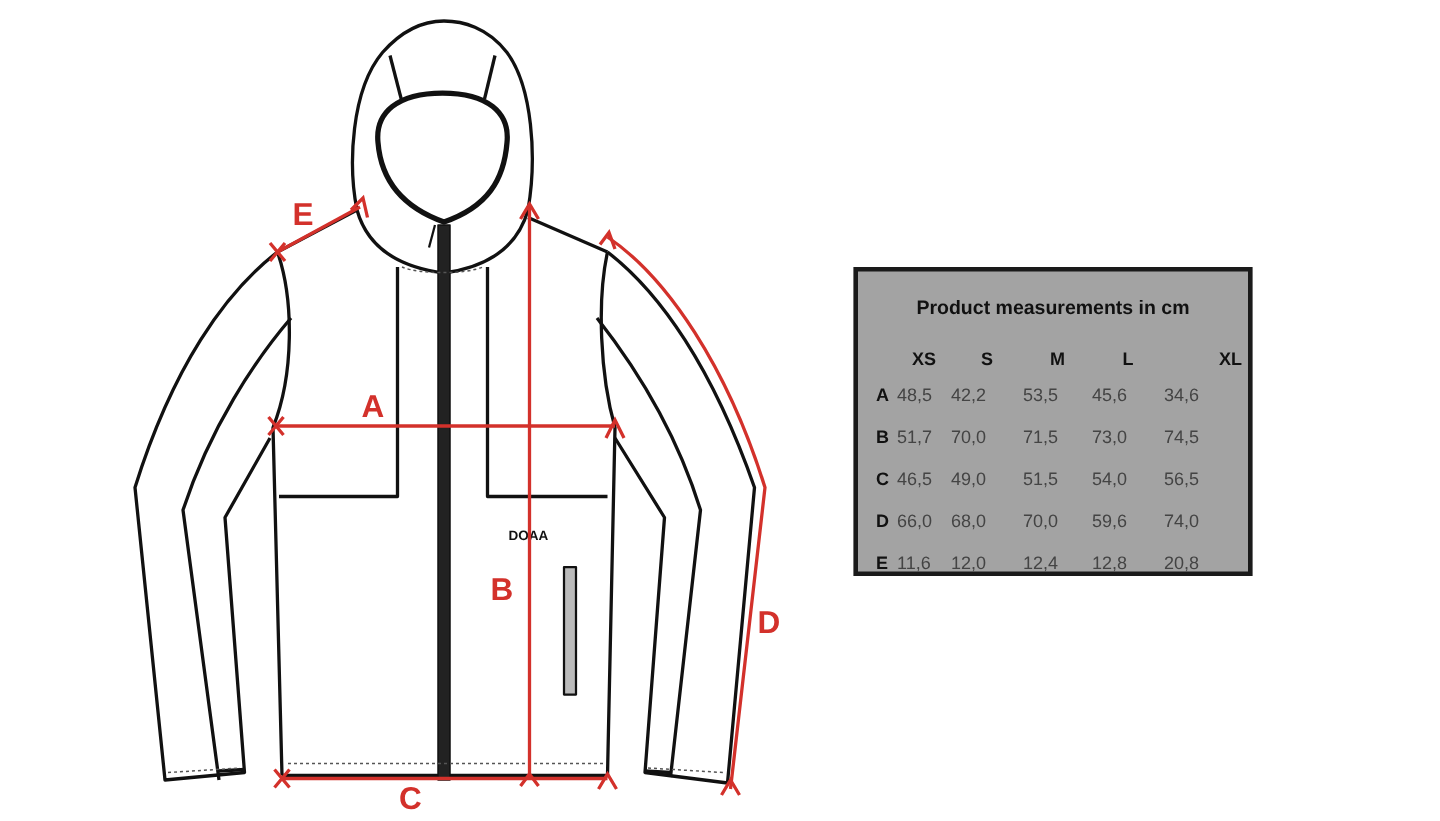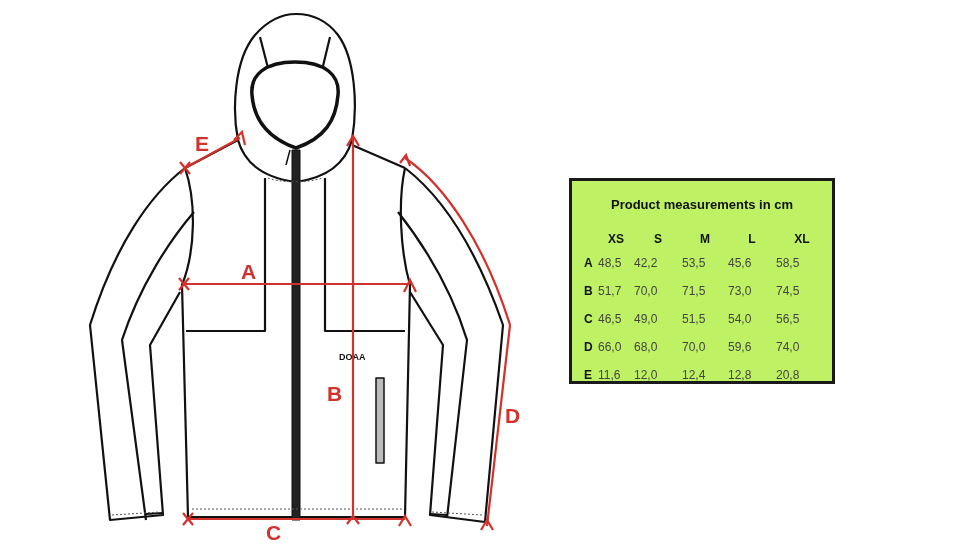--- a/index.html
+++ b/index.html
@@ -1,26 +1,26 @@
 <!DOCTYPE html>
 <html><head>
 <meta charset="utf-8">
 <style>
   html, body { margin:0; padding:0; background:#ffffff; }
   body { width:960px; height:547px; position:relative; overflow:hidden; font-family:"Liberation Sans", sans-serif; }
   #jacket { position:absolute; left:0; top:0; width:960px; height:547px; }
   .lbl { position:absolute; color:#d3312b; font-family:"Liberation Sans", sans-serif; font-weight:bold; font-size:21px; line-height:1; }
-  #size-table-box { position:absolute; left:569px; top:178px; width:266px; height:206px; border:3px solid #1a1a1a; box-sizing:border-box; background:#bef264; }
+  #size-table-box { position:absolute; left:569px; top:178px; width:266px; height:206px; border:3px solid #1a1a1a; box-sizing:border-box; background:#a3a3a3; }
   #table-title { position:absolute; left:0; right:0; top:16px; text-align:center; font-weight:bold; font-size:13px; color:#111; }
   table { position:absolute; left:12px; top:48px; border-collapse:collapse; font-size:12px; }
   th { font-weight:bold; color:#111; text-align:center; padding:0; height:20px; }
   td { color:#444; padding:0; height:28px; }
   td.rowhead { font-weight:bold; color:#111; width:14px; text-align:left; }
   th.rowhead { width:14px; }
-  .c0 { width:36px; } .c1 { width:48px; } .c2 { width:46px; } .c3 { width:48px; } .c4 { width:52px; }
+  .c0 { width:36px; } .c1 { width:48px; } .c2 { width:46px; } .c3 { width:48px; } .c4 { width:52px;text-align:right; }
 </style>
 </head>
 <body>
 
 <svg id="jacket" viewBox="0 0 960 547" xmlns="http://www.w3.org/2000/svg">
   <g fill="none" stroke="#111" stroke-width="2.2" stroke-linejoin="round">
 
     <path d="M238,140 C232,110 234,60 255,35 C270,18 285,14 296,14 C308,14 325,18 338,35 C355,58 358,105 352,140 C345,165 325,178 296,182 C265,178 245,165 238,140 Z"></path>
 
     <path d="M260,37 L268,68"></path>
@@ -100,21 +100,21 @@
         <th class="c4">XL</th>
       </tr>
     </thead>
     <tbody>
       <tr>
         <td class="rowhead">A</td>
         <td>48,5</td>
         <td>42,2</td>
         <td>53,5</td>
         <td>45,6</td>
-        <td>58,5</td>
+        <td>34,6</td>
       </tr>
       <tr>
         <td class="rowhead">B</td>
         <td>51,7</td>
         <td>70,0</td>
         <td>71,5</td>
         <td>73,0</td>
         <td>74,5</td>
       </tr>
       <tr>

